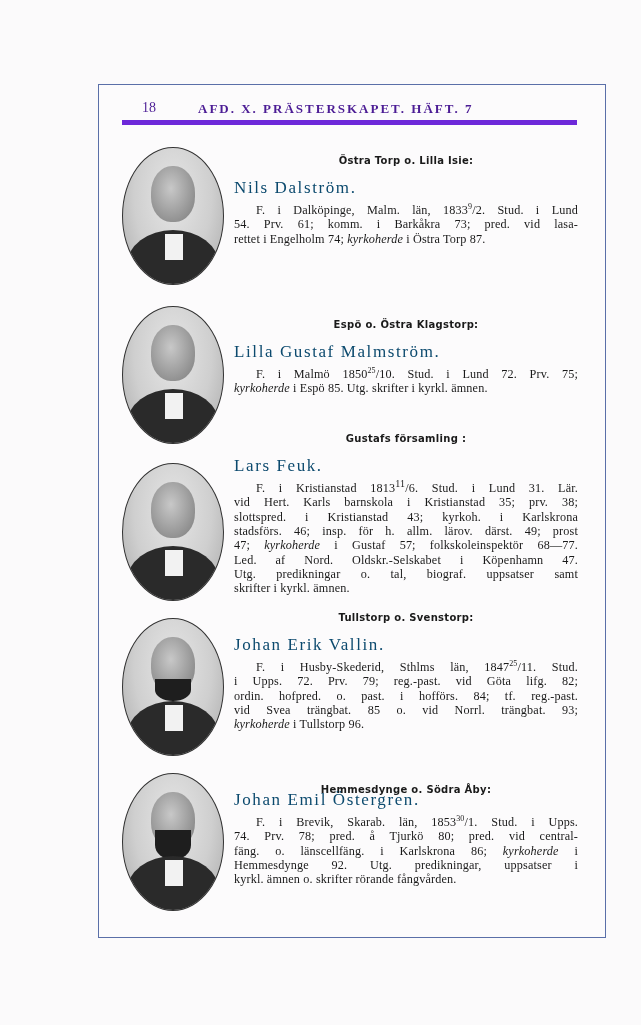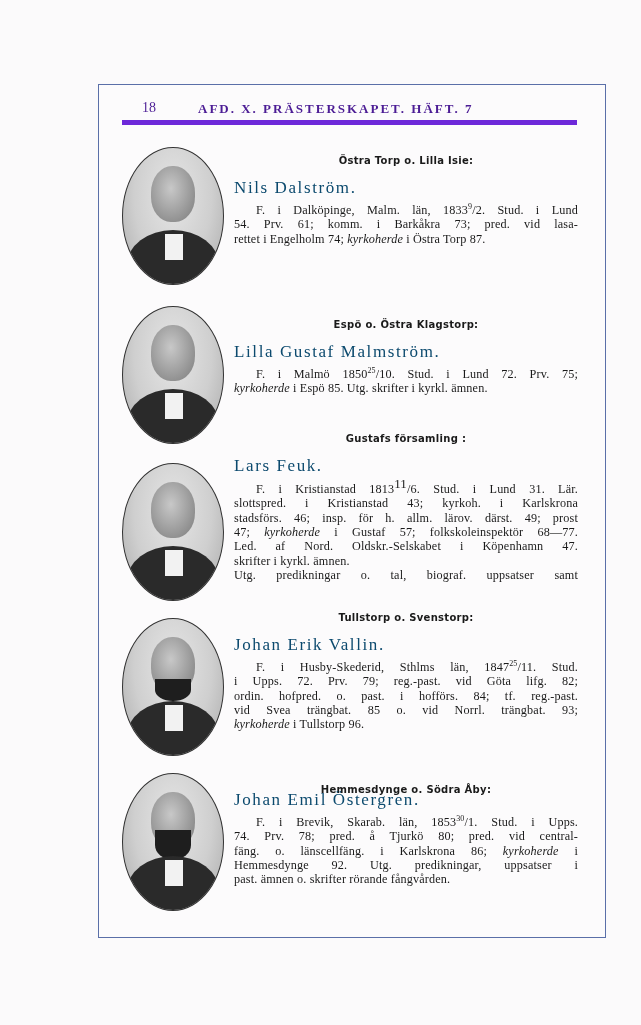--- a/index.html
+++ b/index.html
@@ -133,27 +133,28 @@
 
 <div>
   <div class="portrait" style="top:463px;">
     <div class="head"></div>
       <div class="body"></div>
       <div class="collar"></div>
   </div>
   <div class="parish" style="top:433px;">Gustafs församling :</div>
   <div class="name" style="top:456px;">Lars Feuk.</div>
   <div class="bio" style="top:477px;">
-    <span class="line indent"><span>F. i Kristianstad 1813</span><sup style="font-size:13px">11</sup><span>/6.  Stud. i Lund 31.  Lär.</span></span>
+    <span class="line indent"><span>F. i Kristianstad 1813</span><sup style="font-size:10px">11</sup><span>/6.  Stud. i Lund 31.  Lär.</span></span>
+    <span class="line"><span>vid Hert. Karls barnskola i Kristianstad 35; prv. 38;</span></span>
     <span class="line"><span>slottspred. i Kristianstad 43; kyrkoh. i Karlskrona</span></span>
     <span class="line"><span>stadsförs. 46; insp. för h. allm. lärov. därst. 49; prost</span></span>
     <span class="line"><span>47; </span><i>kyrkoherde</i><span> i Gustaf 57; folkskoleinspektör 68—77.</span></span>
     <span class="line"><span>Led. af Nord. Oldskr.-Selskabet i Köpenhamn 47.</span></span>
+    <span class="line"><span>Utg. predikningar o. tal, biograf. uppsatser samt</span></span>
     <span class="line last"><span>skrifter i kyrkl. ämnen.</span></span>
-    <span class="line"><span>Utg. predikningar o. tal, biograf. uppsatser samt</span></span>
   </div>
 </div>
 
 <div>
   <div class="portrait" style="top:618px;">
     <div class="head"></div>
       <div class="beard" style="height:22px;top:60px;"></div>
       <div class="body"></div>
       <div class="collar"></div>
   </div>
@@ -175,15 +176,15 @@
       <div class="body"></div>
       <div class="collar"></div>
   </div>
   <div class="parish" style="top:767px;margin-top:17px;">Hemmesdynge o. Södra Åby:</div>
   <div class="name" style="top:790px;">Johan Emil Östergren.</div>
   <div class="bio" style="top:812px;">
     <span class="line indent"><span>F. i Brevik, Skarab. län, 1853</span><sup style="font-size:8px">30</sup><span>/1.  Stud. i Upps.</span></span>
     <span class="line"><span>74.  Prv. 78; pred. å Tjurkö 80; pred. vid central-</span></span>
     <span class="line"><span>fäng. o. länscellfäng. i Karlskrona 86; </span><i>kyrkoherde</i><span> i</span></span>
     <span class="line"><span>Hemmesdynge 92.  Utg. predikningar, uppsatser i</span></span>
-    <span class="line last"><span>past. ämnen o. skrifter rörande fångvården.</span></span>
+    <span class="line last"><span>kyrkl. ämnen o. skrifter rörande fångvården.</span></span>
   </div>
 </div>
 
 </body></html>

